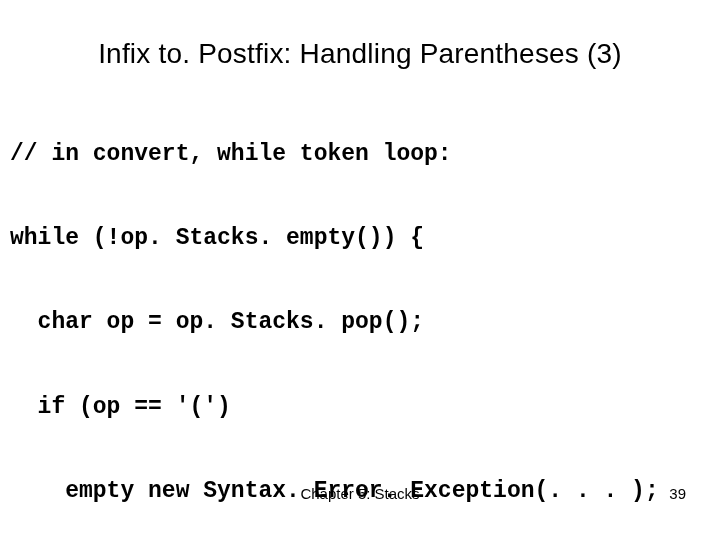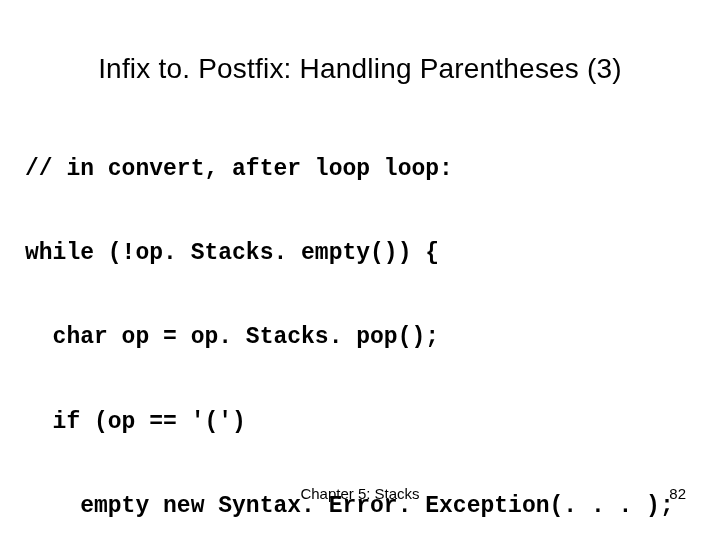--- a/index.html
+++ b/index.html
@@ -1,21 +1,21 @@
 <!DOCTYPE html>
 <html><head>
   <meta charset="utf-8">
   <style>
     * { margin: 0; padding: 0; box-sizing: border-box; }
     html, body { width: 720px; height: 540px; background: #fff; font-family: Arial, Helvetica, sans-serif; color: #000; }
     .slide {
       width: 720px;
       height: 540px;
       position: relative;
-      padding: 15px;
+      padding: 0;
     }
     .title {
       font-size: 28px;
       font-weight: 400;
       text-align: center;
       padding-top: 38px;
       padding-bottom: 14px;
       letter-spacing: 0.2px;
     }
     .code {
@@ -42,25 +42,25 @@
       font-size: 15px;
       font-weight: 400;
     }
   </style>
 </head>
 <body>
 
 <div class="slide">
   <div class="title">Infix to. Postfix: Handling Parentheses (3)</div>
   <div class="code">
-    <div>// in convert, after loop loop:</div>
+    <div>// in convert, while token loop:</div>
     <div>while (!op. Stacks. empty()) {</div>
     <div>  char op = op. Stacks. pop();</div>
     <div>  if (op == '(')</div>
     <div>    empty new Syntax. Error. Exception(. . . );</div>
     
     
     
     
   </div>
   <div class="footer-center">Chapter 5: Stacks</div>
-  <div class="footer-right">82</div>
+  <div class="footer-right">39</div>
 </div>
 
 </body></html>

